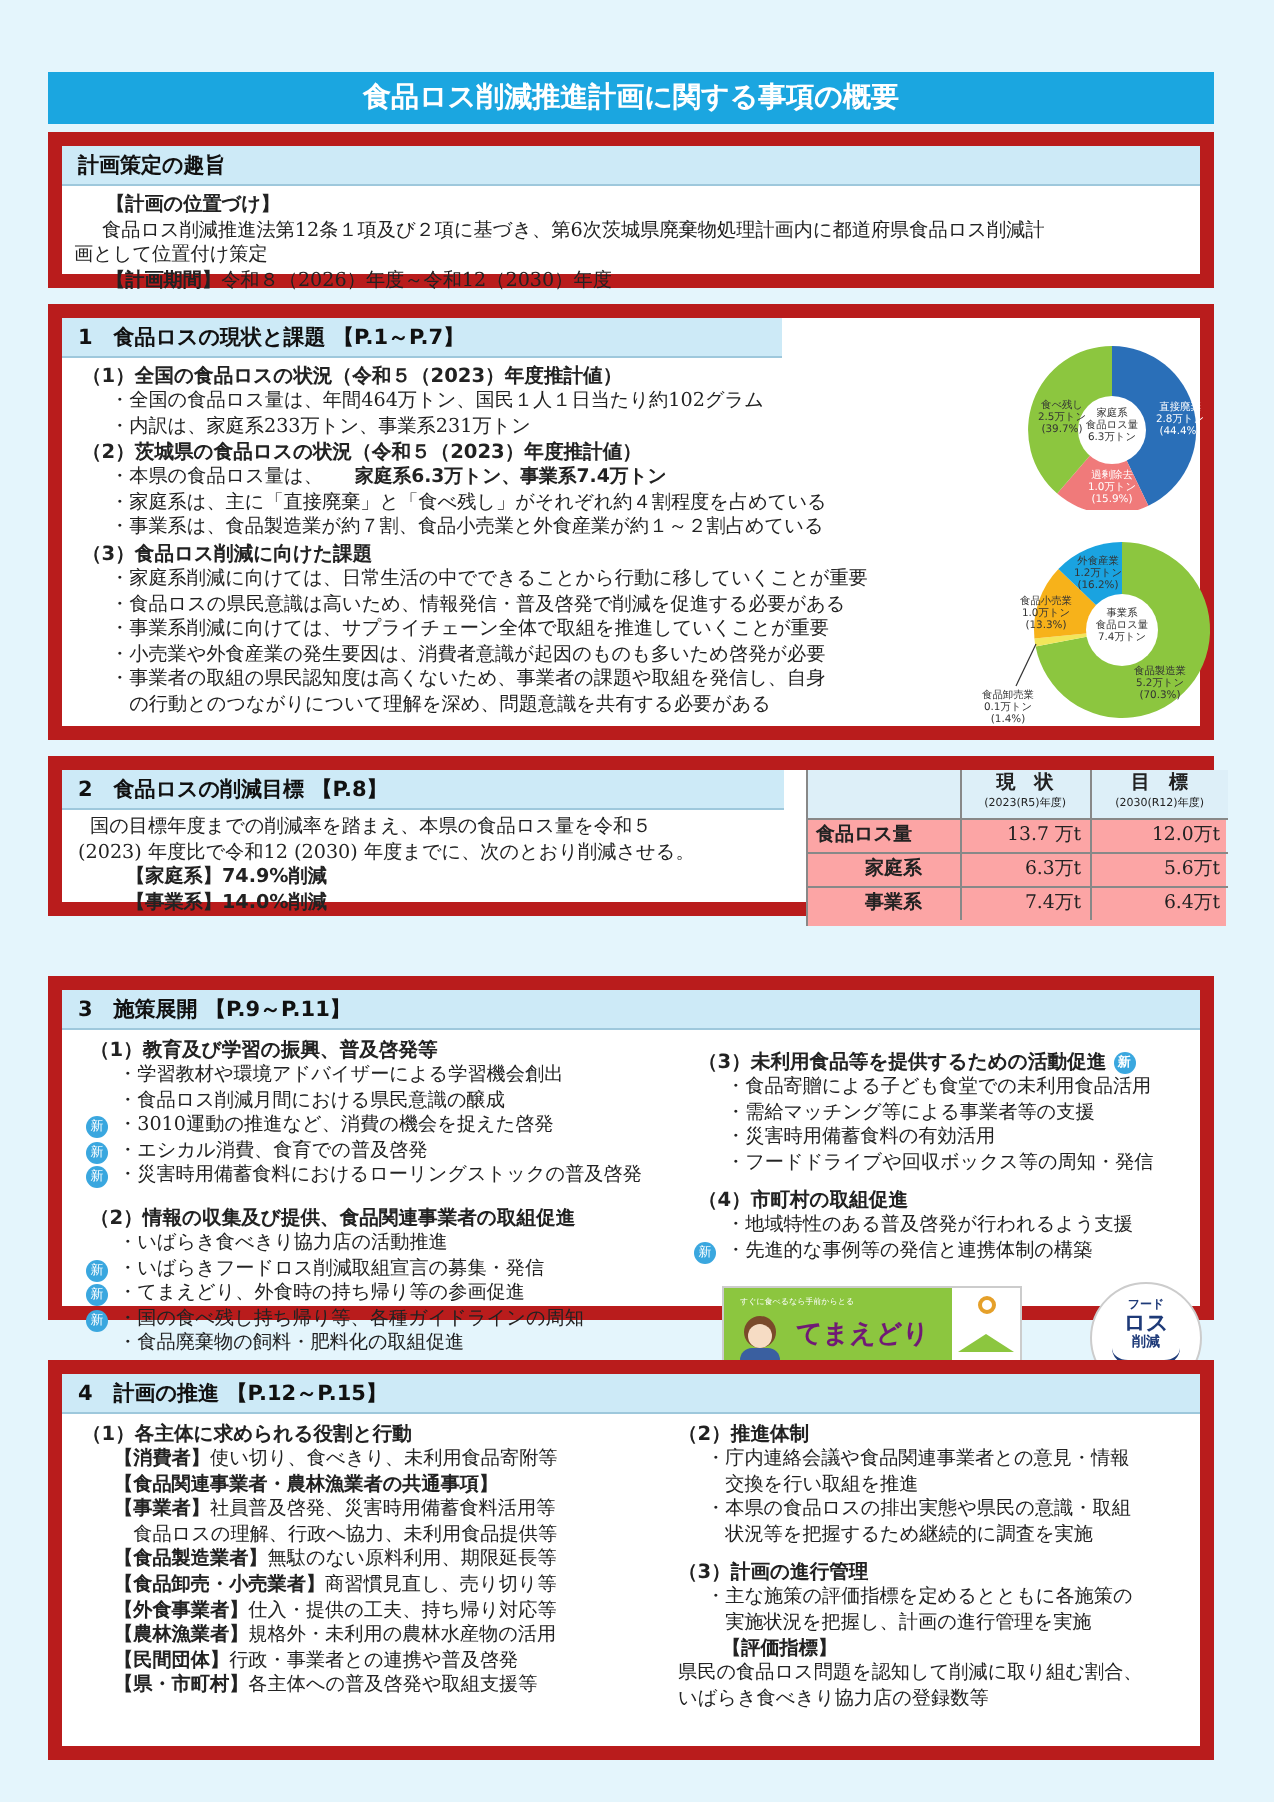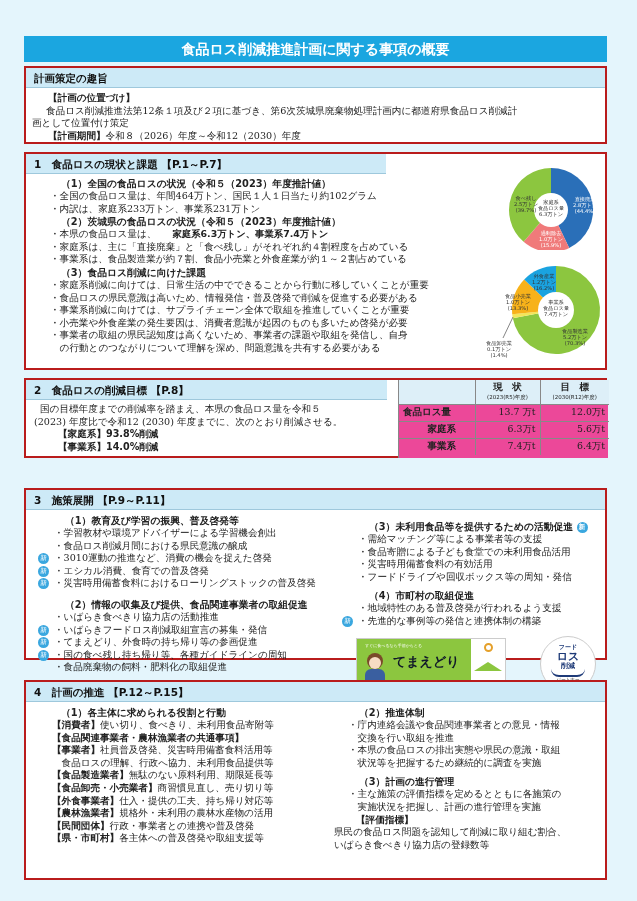--- a/index.html
+++ b/index.html
@@ -9,30 +9,30 @@
     color: #222; position: relative; overflow: hidden;
   }
   .page-title {
     position: absolute; left: 24px; top: 36px; width: 583px; height: 26px;
     background: #1ba6e0; color: #fff; font-weight: bold; font-size: 14px;
     text-align: center; line-height: 26px;
     font-family: "DejaVu Sans", "Liberation Sans", sans-serif;
   }
   .box {
     position: absolute; left: 24px; width: 583px; background: #fff;
-    border: 2px solid #b91c1c;
+    border: 7px solid #b91c1c;
   }
   .box-head {
     background: #cdeaf7; height: 20px; line-height: 20px; padding-left: 8px;
     font-family: "DejaVu Sans", "Liberation Sans", sans-serif;
     font-weight: bold; font-size: 10.5px; color: #111;
     border-bottom: 1px solid #9ec8dc;
   }
   .line { font-size: 9.6px; line-height: 12.6px; white-space: nowrap; }
-  .sub { font-family: "DejaVu Sans", "Liberation Sans", sans-serif; font-weight: bold; font-size: 9.8px; line-height: 13px; white-space: nowrap; margin-left: 25px; }
+  .sub { font-family: "DejaVu Sans", "Liberation Sans", sans-serif; font-weight: bold; font-size: 9.8px; line-height: 13px; white-space: nowrap; }
   .bold-sans { font-family: "DejaVu Sans", "Liberation Sans", sans-serif; font-weight: bold; margin-left: 16px; }
   .ind1 { padding-left: 14px; }
   .new-badge {
     display: inline-block; width: 11px; height: 11px; border-radius: 50%;
     background: #3aa7df; color: #fff; font-size: 6.5px; line-height: 11px;
     text-align: center; vertical-align: middle; font-family: "DejaVu Sans", sans-serif;
   }
   .badge-slot { position: absolute; left: -16px; }
   .rel { position: relative; }
   table.goal { border-collapse: collapse; font-size: 9.4px; }
@@ -140,24 +140,24 @@
       <div>(70.3%)</div>
     </div>
   </div>
 </div>
 
 <div class="box" style="top:378px;height:80px;">
   <div class="box-head" style="width:361px;">2　食品ロスの削減目標 【P.8】</div>
   <div style="padding:3px 6px 0 8px;width:370px;">
     <div class="line" style="padding-left:6px;">国の目標年度までの削減率を踏まえ、本県の食品ロス量を令和５</div>
     <div class="line">(2023) 年度比で令和12 (2030) 年度までに、次のとおり削減させる。</div>
-    <div class="line bold-sans" style="padding-left:8px;">【家庭系】93.8%削減</div>
+    <div class="line bold-sans" style="padding-left:8px;">【家庭系】74.9%削減</div>
     <div class="line bold-sans" style="padding-left:8px;">【事業系】14.0%削減</div>
   </div>
-  <div style="position:absolute;left:372px;top:0;width:210px;height:78px;background:#ec4899;border-left:1px solid #888;">
+  <div style="position:absolute;left:372px;top:0;width:210px;height:78px;background:#fca5a5;border-left:1px solid #888;">
     <table class="goal" style="width:210px;">
       <tbody>
           <tr style="background:#ddeff8;">
         <th style="border:none;border-bottom:1px solid #888;width:76px;height:24px;"></th>
         <th style="border-top:none;text-align:center;font-size:9.5px;line-height:11px;" class="bold-sans">
           <div>現　状</div>
           <div style="font-size:5.5px;font-weight:normal;">(2023(R5)年度)</div>
         </th>
         <th style="border-top:none;border-right:none;text-align:center;font-size:9.5px;line-height:11px;" class="bold-sans">
           <div>目　標</div>
@@ -196,33 +196,33 @@
     <div style="height:8px;"></div>
     <div class="sub">（2）情報の収集及び提供、食品関連事業者の取組促進</div>
     <div class="line ind1">・いばらき食べきり協力店の活動推進</div>
     <div class="line ind1 rel"><span class="new-badge badge-slot" style="left:-2px;top:1px;">新</span><span>・いばらきフードロス削減取組宣言の募集・発信</span></div>
     <div class="line ind1 rel"><span class="new-badge badge-slot" style="left:-2px;top:1px;">新</span><span>・てまえどり、外食時の持ち帰り等の参画促進</span></div>
     <div class="line ind1 rel"><span class="new-badge badge-slot" style="left:-2px;top:1px;">新</span><span>・国の食べ残し持ち帰り等、各種ガイドラインの周知</span></div>
     <div class="line ind1">・食品廃棄物の飼料・肥料化の取組促進</div>
   </div>
   <div style="position:absolute;left:318px;top:30px;width:262px;">
     <div class="sub"><span>（3）未利用食品等を提供するための活動促進</span> <span class="new-badge">新</span></div>
+    <div class="line ind1">・食品寄贈による子ども食堂での未利用食品活用</div>
     <div class="line ind1">・需給マッチング等による事業者等の支援</div>
-    <div class="line ind1">・食品寄贈による子ども食堂での未利用食品活用</div>
     <div class="line ind1">・災害時用備蓄食料の有効活用</div>
     <div class="line ind1">・フードドライブや回収ボックス等の周知・発信</div>
     <div style="height:6px;"></div>
     <div class="sub">（4）市町村の取組促進</div>
     <div class="line ind1">・地域特性のある普及啓発が行われるよう支援</div>
     <div class="line ind1 rel"><span class="new-badge badge-slot" style="left:-2px;top:1px;">新</span><span>・先進的な事例等の発信と連携体制の構築</span></div>
   </div>
 
   <div style="position:absolute;left:330px;top:148px;width:150px;height:50px;background:#8cc63f;border:1px solid #ccc;">
     <div style="position:absolute;left:8px;top:4px;font-size:4px;color:#fff;font-family:'DejaVu Sans',sans-serif;">すぐに食べるなら手前からとる</div>
-    <div style="position:absolute;left:36px;top:14px;font-size:13px;font-weight:bold;color:#0f172a;font-family:Liberation Sans, sans-serif;">てまえどり</div>
+    <div style="position:absolute;left:36px;top:14px;font-size:13px;font-weight:bold;color:#701a75;font-family:Liberation Sans, sans-serif;">てまえどり</div>
     <div style="position:absolute;left:6px;top:14px;width:24px;height:34px;">
       <div style="position:absolute;left:4px;top:0;width:16px;height:16px;border-radius:50%;background:#7a4a2a;"></div>
       <div style="position:absolute;left:6px;top:4px;width:12px;height:12px;border-radius:50%;background:#f6dcc4;"></div>
       <div style="position:absolute;left:2px;top:16px;width:20px;height:18px;background:#3a5fa0;border-radius:6px 6px 0 0;"></div>
     </div>
     <div style="position:absolute;right:0;top:0;width:34px;height:48px;background:#fff;">
       <div style="margin:4px auto 0;width:9px;height:9px;border-radius:50%;border:2px solid #e5a02a;"></div>
       <div style="margin:10px auto 0;width:0;height:0;border-left:14px solid transparent;border-right:14px solid transparent;border-bottom:9px solid #8cc63f;"></div>
     </div>
   </div>

